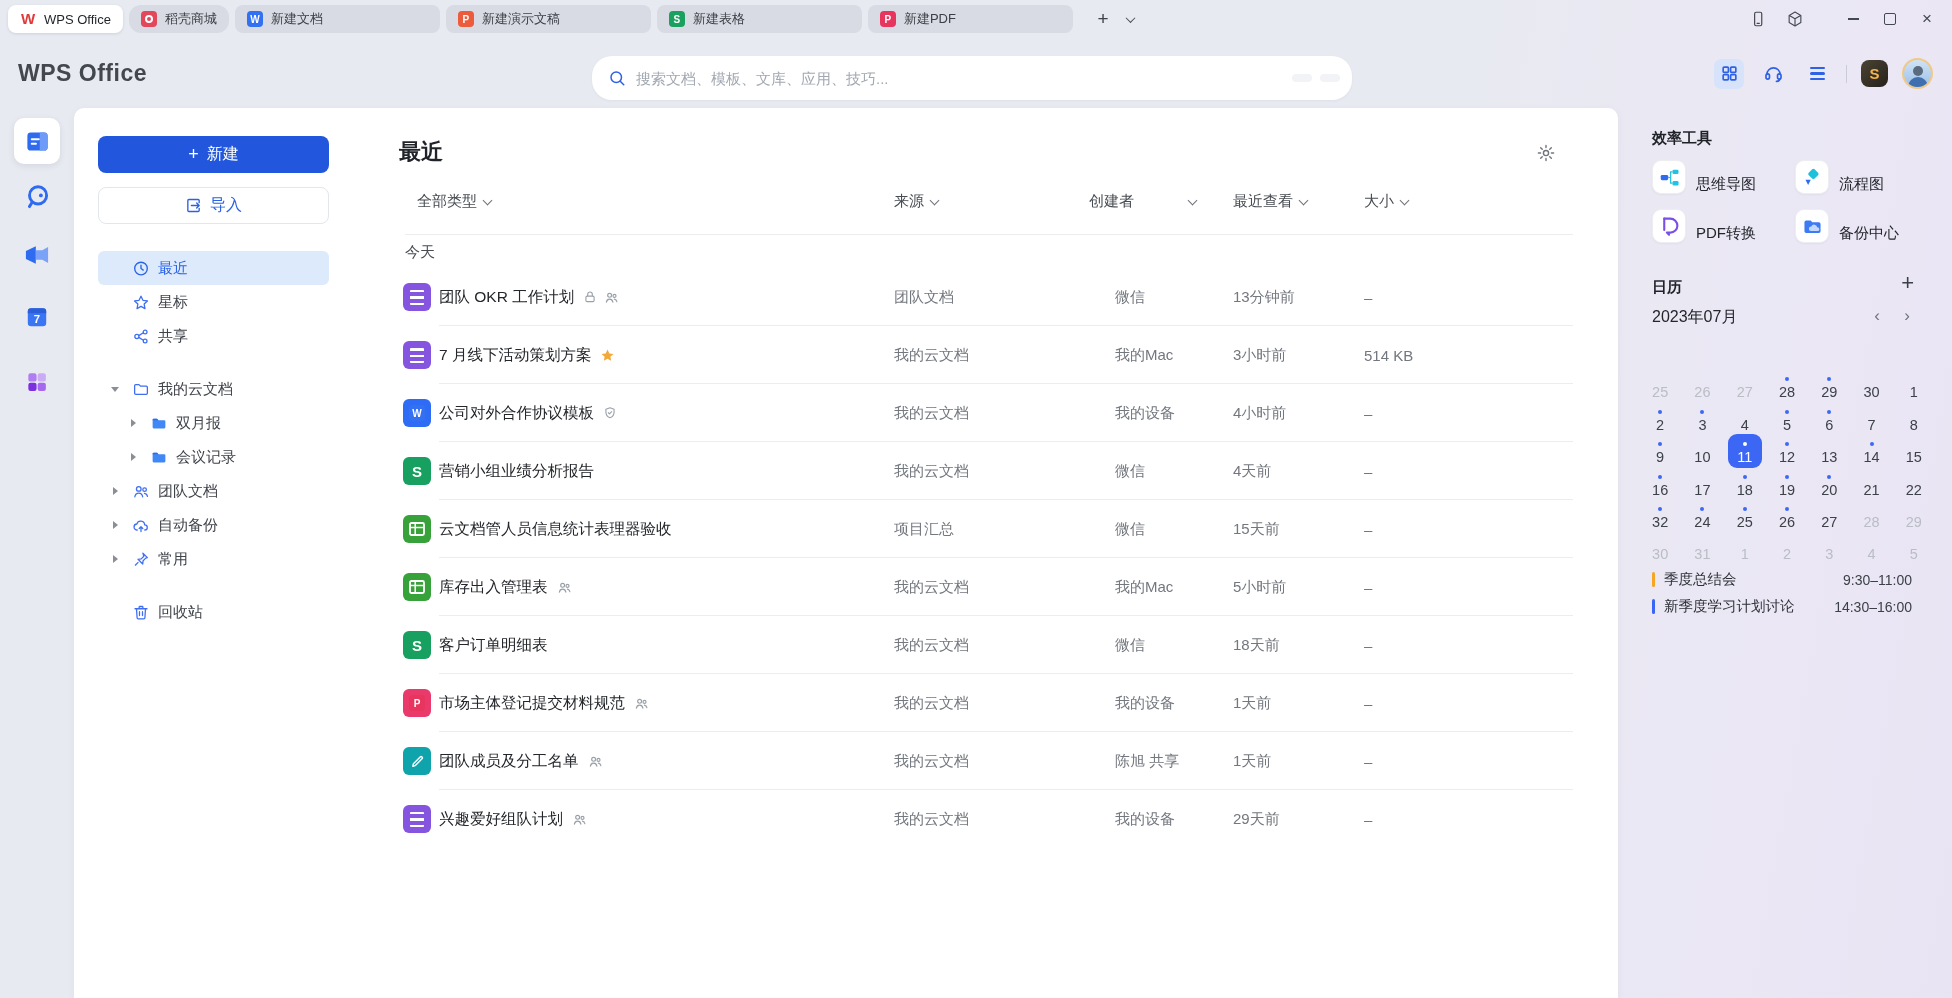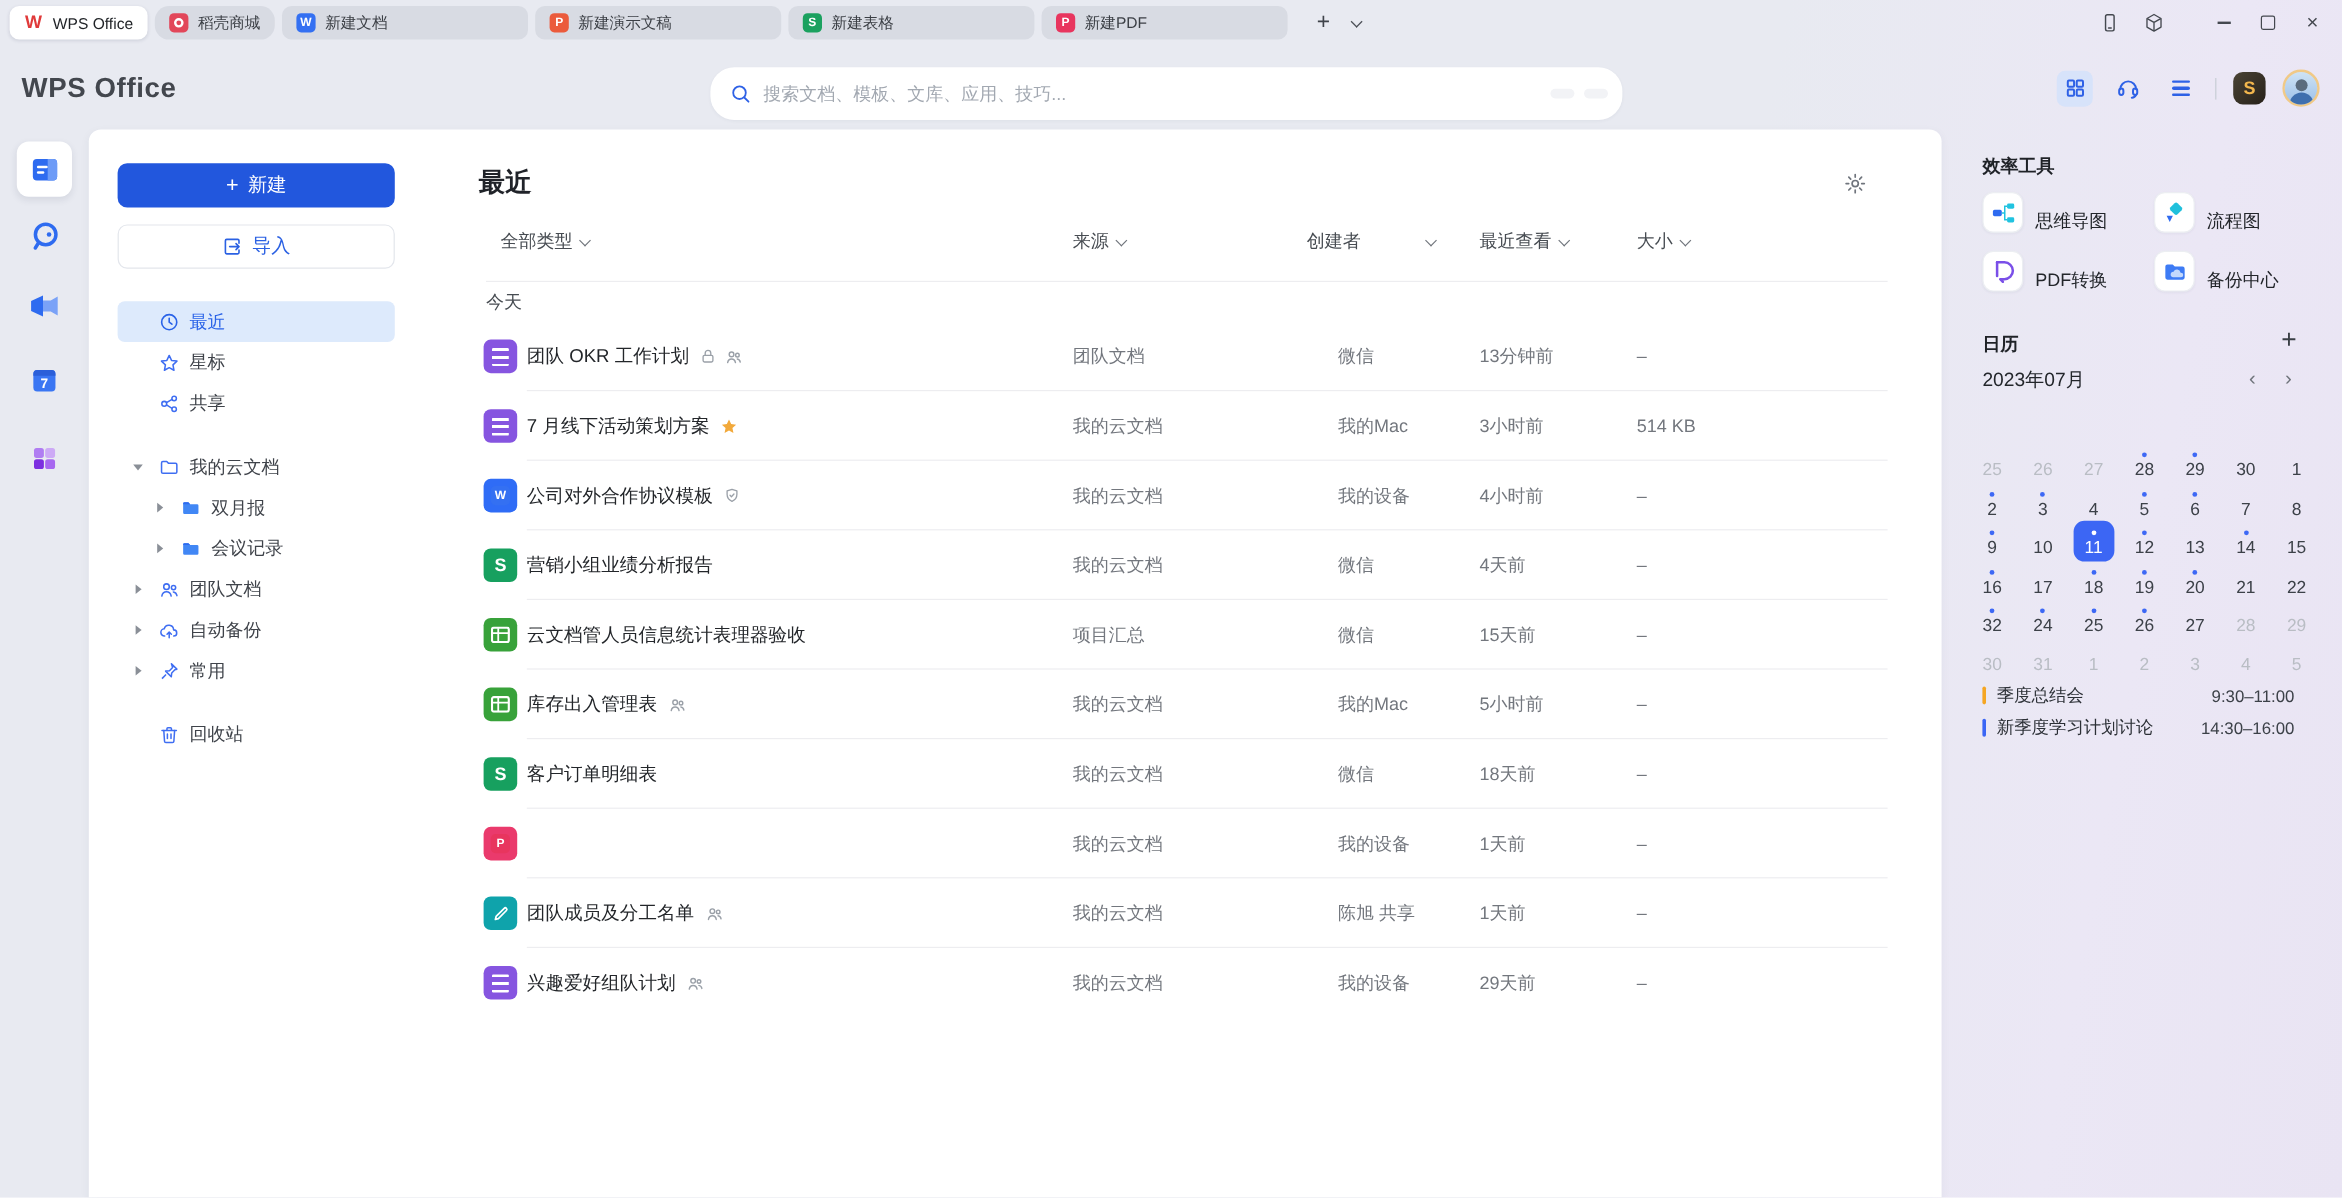--- a/index.html
+++ b/index.html
@@ -586,20 +586,33 @@
             </span>
             <span class="fcol col-source">我的云文档</span>
             <span class="fcol col-creator">微信</span>
             <span class="fcol col-viewed">18天前</span>
             <span class="fcol col-size">–</span>
           </div>
           <div class="frow i7">
             <span class="ficon ft-pdf">
               <span class="tg-box" style="background:#e8355e">P</span>
             </span>
+            <span class="namewrap">
+              <span class="fname">市场主体登记提交材料规范</span>
+              <span class="badges" style="display:flex;gap:7px;align-items:center;">
+                <span class="badge b-people">
+                  <svg width="15" height="15" viewBox="0 0 24 24" fill="none" stroke="#9aa0a8" stroke-width="1.9" stroke-linecap="round">
+                    <circle cx="9" cy="8.5" r="3.1"></circle>
+                    <path d="M3.8 19.5c.6-3.2 2.7-4.8 5.2-4.8s4.6 1.6 5.2 4.8"></path>
+                    <circle cx="16.8" cy="9.5" r="2.4"></circle>
+                    <path d="M16.6 14.6c2.1.3 3.6 1.7 4 4.1"></path>
+                  </svg>
+                </span>
+              </span>
+            </span>
             <span class="fcol col-source">我的云文档</span>
             <span class="fcol col-creator">我的设备</span>
             <span class="fcol col-viewed">1天前</span>
             <span class="fcol col-size">–</span>
           </div>
           <div class="frow i8">
             <span class="ficon ft-form">
               <svg width="15" height="15" viewBox="0 0 24 24" fill="none" stroke="#fff" stroke-width="2.3" stroke-linecap="round" stroke-linejoin="round">
                 <path d="M4.5 19.5l1-4L16.3 4.7a2 2 0 0 1 2.9 2.9L8.5 18.5z"></path>
               </svg>

